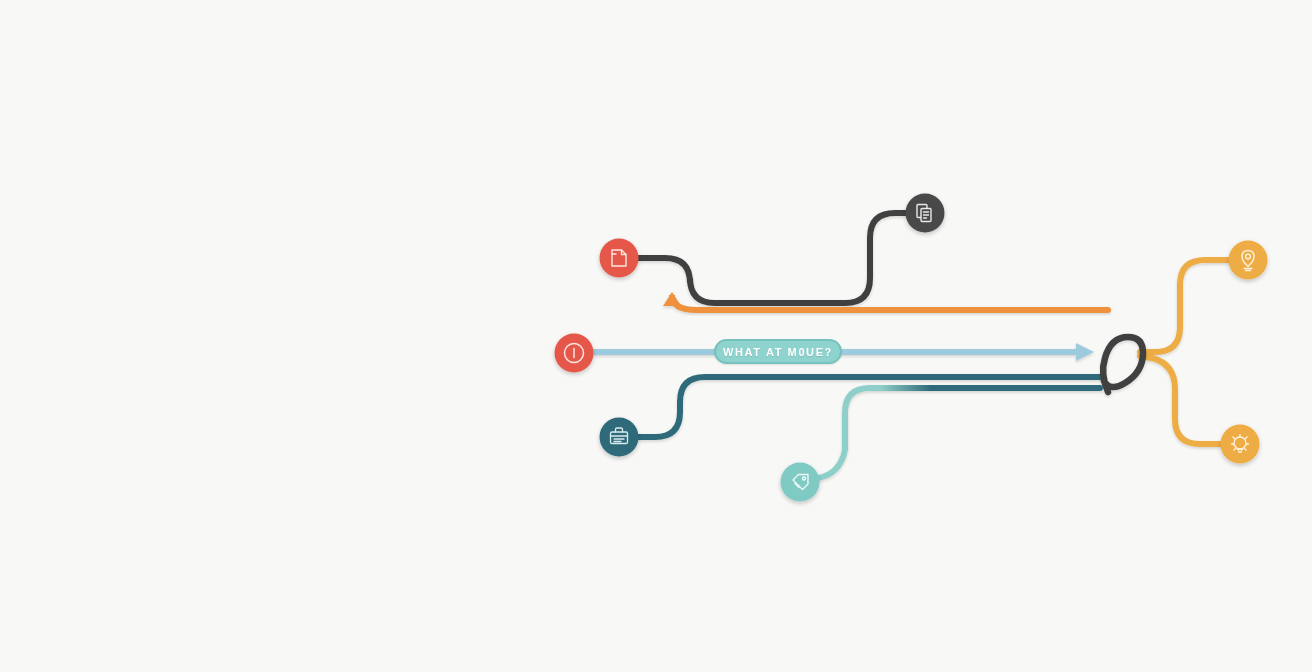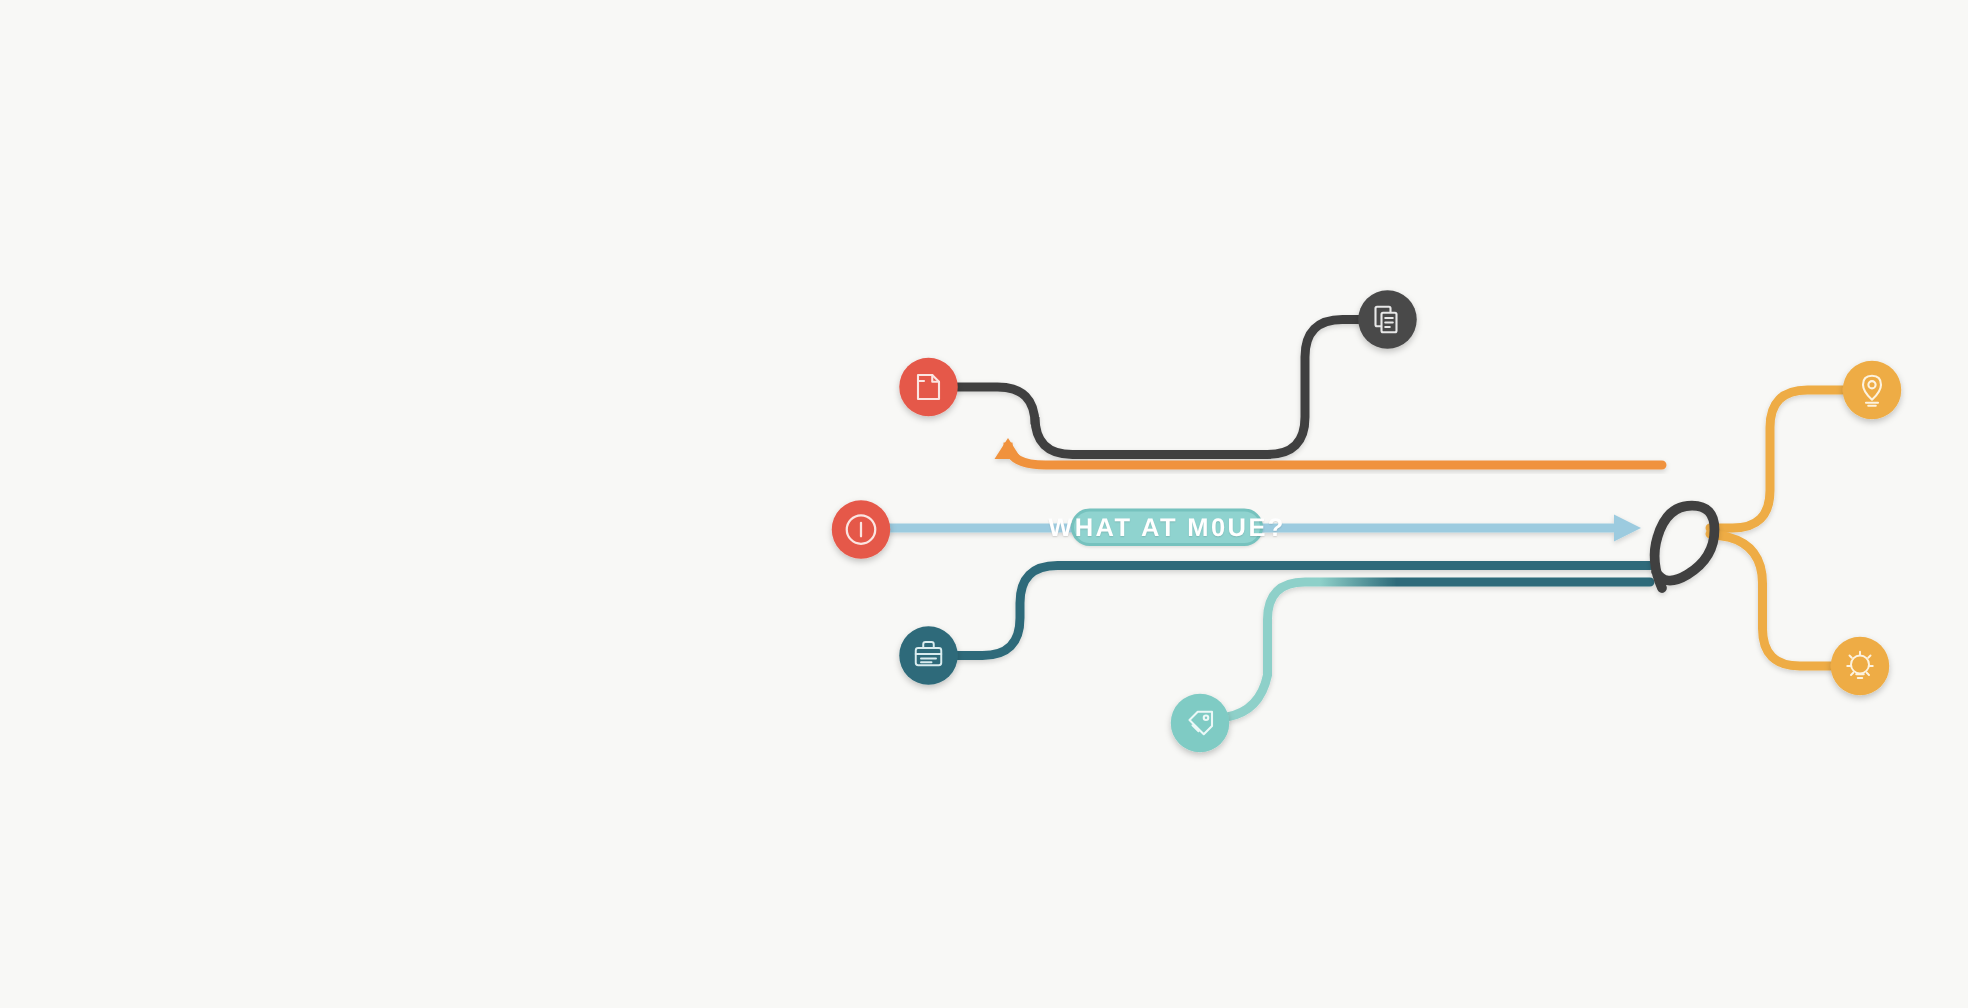--- a/index.html
+++ b/index.html
@@ -29,21 +29,21 @@
   .node-label-chip {
     position: absolute;
     display: flex;
     align-items: center;
     justify-content: center;
     box-sizing: border-box;
     border-radius: 16px;
     background: #8fd3cf;
     border: 2px solid #76c2be;
     color: #ffffff;
-    font-size: 17px;
+    font-size: 11px;
     font-weight: bold;
     letter-spacing: 1.6px;
     text-shadow: 0 1px 1px rgba(0,0,0,0.12);
     box-shadow: 0 1px 2px rgba(0,0,0,0.10);
     white-space: nowrap;
   }
 </style>
 </head>
 <body>
 

